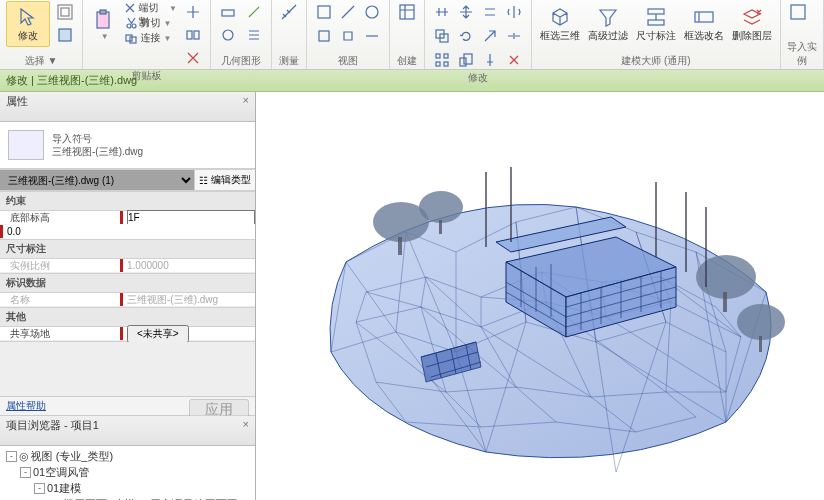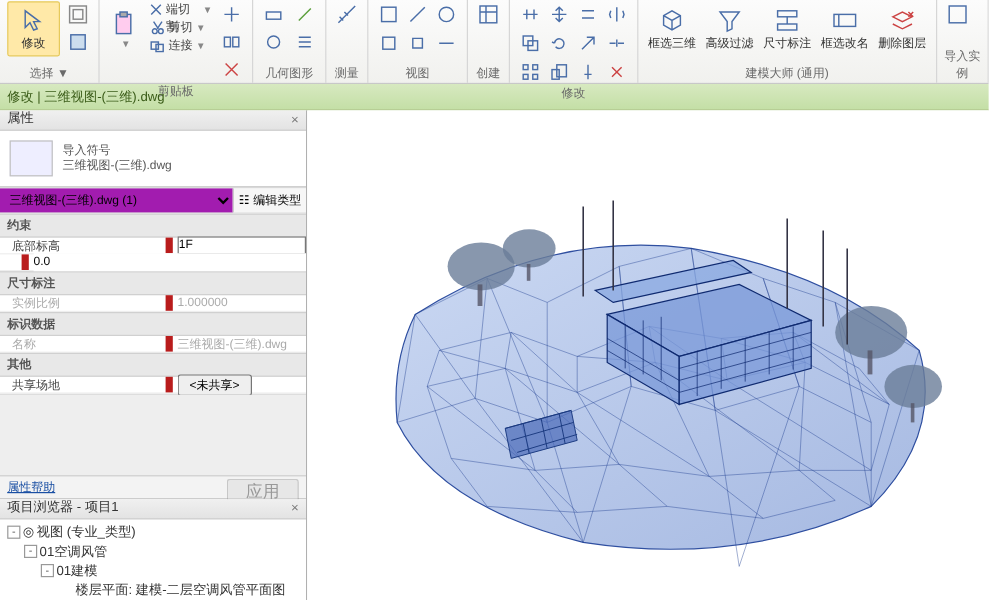--- a/index.html
+++ b/index.html
@@ -22,36 +22,36 @@
 .mini-grid.cols4 { grid-template-columns: repeat(4, 22px); }
 .mini-btn { width: 22px; height: 22px; display: flex; align-items: center; justify-content: center; cursor: pointer; }
 .dd { font-size: 8px; color: #888; margin-left: 1px; }
 
 
 .subtab { height: 22px; background: linear-gradient(#d7e9c0,#c4dfa6); border-bottom: 1px solid #a9c47f; display: flex; align-items: center; padding-left: 6px; font-size: 11px; color: #3a5c18; }
 
 
 .main { display: flex; height: 408px; }
 .left { width: 256px; display: flex; flex-direction: column; border-right: 1px solid #b0b0b0; }
-.panel-title { background: linear-gradient(#f0f0f0,#e3e3e3); border-bottom: 1px solid #bcbcbc; padding: 2px 6px; font-size: 11px; color: #333; display: flex; align-items: flex-end; justify-content: space-between; height: 17px; }
+.panel-title { background: linear-gradient(#f0f0f0,#e3e3e3); border-bottom: 1px solid #bcbcbc; padding: 2px 6px; font-size: 11px; color: #333; display: flex; align-items: flex-start; justify-content: space-between; height: 30px; }
 .panel-title .x { cursor: pointer; color: #777; }
 
 .prop-header { background: #fff; padding: 8px; display: flex; align-items: center; gap: 8px; border-bottom: 1px solid #d0d0d0; }
 .prop-thumb { width: 36px; height: 30px; border: 1px solid #c0c0c0; background: #eef; position: relative; }
 .prop-text { font-size: 10px; color: #555; line-height: 13px; }
 
 .prop-drop { display: flex; align-items: center; border-top: 1px solid #d0d0d0; border-bottom: 1px solid #d0d0d0; height: 22px; }
-.prop-drop select { flex: 1; font-size: 10px; border: none; height: 20px; background: #a21caf; padding-left: 4px; }
+.prop-drop select { flex: 1; font-size: 10px; border: none; height: 20px; background: #a3a3a3; padding-left: 4px; }
 .edit-type { border-left: 1px solid #ccc; padding: 0 4px; font-size: 10px; display: flex; align-items: center; gap: 3px; cursor: pointer; background: #f6f6f6; height: 20px; }
 
 .prop-grid { flex: none; background: #fff; font-size: 10px; border-bottom: 1px solid #d0d0d0; }
 .prop-section { background: #e8e8e8; padding: 2px 6px; font-weight: bold; color: #555; border-top: 1px solid #d0d0d0; border-bottom: 1px solid #d0d0d0; }
 .prop-row { display: flex; height: 14px; border-bottom: 1px solid #eee; }
 .prop-row .k { width: 120px; padding-left: 10px; color: #444; display: flex; align-items: center; }
-.prop-row .v { flex: 1; border-left: 6px solid #b91c1c; display: flex; align-items: center; padding-left: 4px; margin-left: 18px; }
+.prop-row .v { flex: 1; border-left: 3px solid #b91c1c; display: flex; align-items: center; padding-left: 4px; }
 .prop-row .v input { border: 1px solid #777; width: 100%; font-size: 10px; height: 15px; }
 .prop-row .v .noborder { border: none; }
 .prop-row .v button { font-size: 10px; padding: 0 8px; }
 .prop-row.dim .k, .prop-row.dim .v { color: #aaa; }
 
 .prop-footer { display: flex; justify-content: space-between; align-items: flex-start; padding: 2px 6px; border-top: 1px solid #ccc; border-bottom: 1px solid #ccc; background: #f3f3f3; height: 20px; }
 .prop-footer a { color: #1a4fa3; text-decoration: underline; font-size: 10px; }
 .prop-footer button { font-size: 14px; padding: 0 14px; color: #999; font-family: Liberation Mono, monospace; }
 
 .browser { flex: 1; background: #fff; overflow: hidden; }

